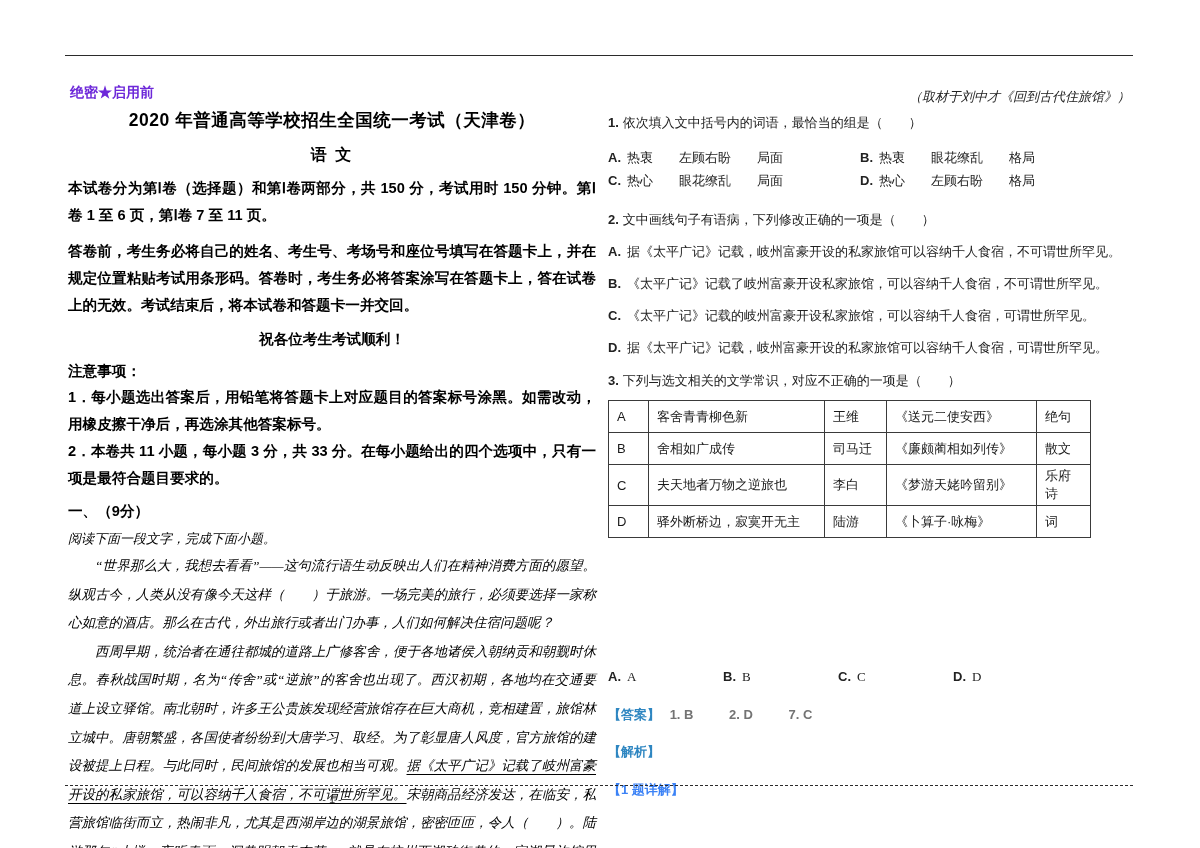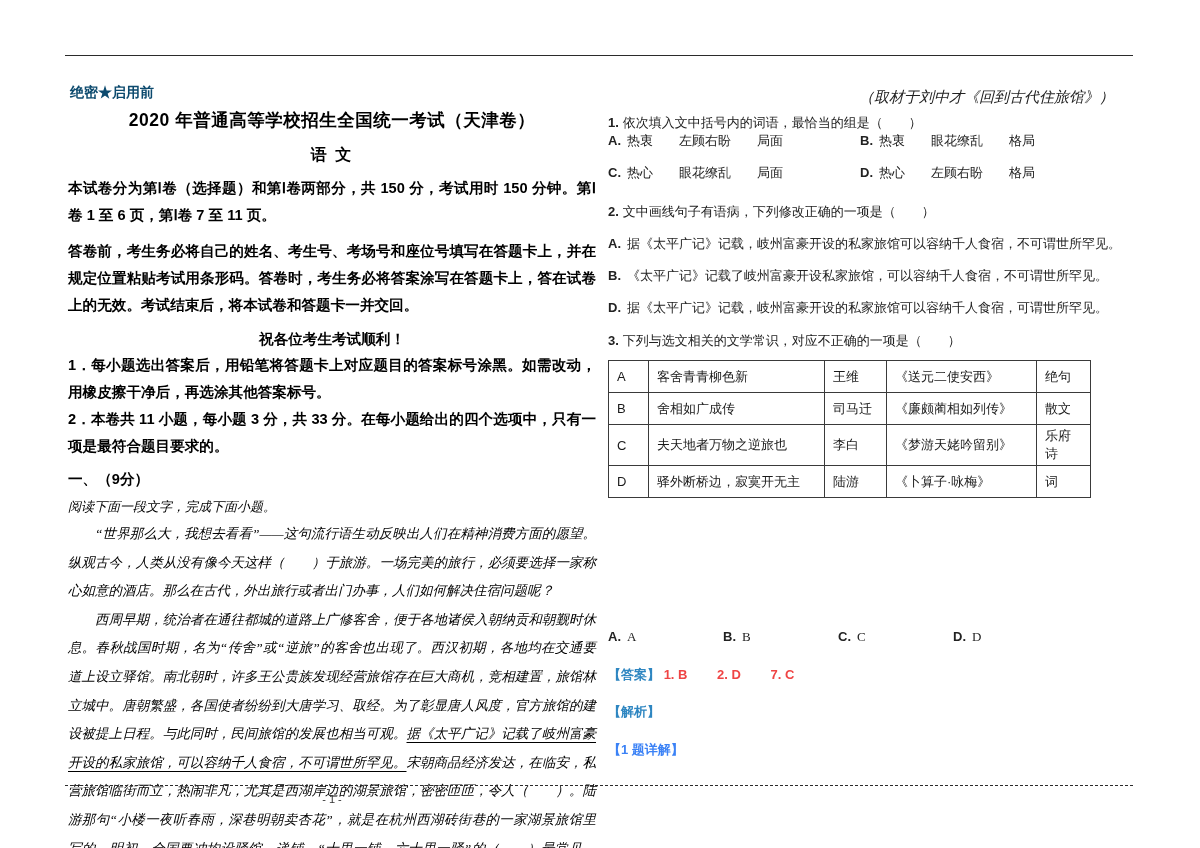--- a/index.html
+++ b/index.html
@@ -6,64 +6,64 @@
   html, body { background: #ffffff; }
   body { width: 1200px; height: 848px; position: relative; overflow: hidden;
          font-family: "Liberation Sans", sans-serif; color: #1a1a1a; }
 
   .page { position: absolute; inset: 0; background: #fff; }
 
   .rule { position: absolute; border-top: 1.6px solid #2b2b2b; }
   .rule-top { left: 65px; width: 1068px; top: 55px; }
   .rule-bottom { left: 65px; width: 1068px; top: 785px; border-top-style: dashed; border-top-width: 1.4px; }
 
-  .security { position: absolute; left: 70px; top: 84px; font-weight: 700; font-size: 14px; color: #0c4a6e; }
-  .source-note { position: absolute; right: 86px; top: 88px; font-size: 15px; font-style: italic;
+  .security { position: absolute; left: 70px; top: 84px; font-weight: 700; font-size: 14px; color: #6d28d9; }
+  .source-note { position: absolute; right: 70px; top: 88px; font-size: 13px; font-style: italic;
                  font-family: "Liberation Serif", serif; color: #222; }
 
   
   .col-left { position: absolute; left: 68px; top: 108px; width: 528px; color: #000; }
   .doc-title { text-align: center; font-size: 17.5px; font-weight: 700; letter-spacing: .5px; }
   .doc-subject { text-align: center; font-size: 16px; font-weight: 700; margin-top: 13px; letter-spacing: 2px; }
   .intro-par { font-weight: 700; font-size: 14.6px; line-height: 27px; text-align: justify; margin-top: 9px; }
   .intro-par.first { }
   .center-line { text-align: center; font-weight: 700; font-size: 14.6px; margin-top: 7px; line-height: 26px; }
   .notes-title { font-weight: 700; font-size: 14.6px; margin-top: 6px; line-height: 26px; }
   .section-head { font-weight: 700; font-size: 14.6px; margin-top: 6px; line-height: 26px; }
   .kai { font-family: "Liberation Serif", serif; font-style: italic; }
   .reading-intro { font-size: 13px; line-height: 26px; margin-top: 2px; }
   .passage { font-size: 13.5px; line-height: 28.6px; text-align: justify; text-indent: 2em; }
   .passage .uline { text-decoration: underline; text-underline-offset: 4px; }
 
   
   .col-right { position: absolute; left: 608px; top: 114px; width: 528px; font-size: 13px; color: #222; }
   .q-line { margin-bottom: 0; line-height: 18px; }
   .q-num { font-weight: 700; margin-right: 4px; }
-  .opt-grid { display: grid; grid-template-columns: 252px 276px; row-gap: 14px; margin-top: 0; margin-bottom: 21px; }
+  .opt-grid { display: grid; grid-template-columns: 252px 276px; row-gap: 5px; margin-top: 17px; margin-bottom: 21px; }
   .opt { line-height: 18px; }
   .opt-label { font-weight: 700; margin-right: 6px; }
   .q2-block .opt { margin-top: 14px; }
   .q3-block { margin-top: 15px; }
 
   table.lit-table { border-collapse: collapse; margin-top: 10px; }
   table.lit-table td { border: 1px solid #3a3a3a; height: 32px; font-size: 13px;
                        padding: 2px 8px; vertical-align: middle; color: #1a1a1a; }
   td.c-letter { width: 40px; }
   td.c-verse  { width: 176px; }
   td.c-author { width: 62px; }
   td.c-work   { width: 150px; }
   td.c-genre  { width: 54px; }
 
   .choice-row { display: flex; margin-top: 131px; }
   .choice-row .choice { width: 115px; }
   .choice .val { font-family: "Liberation Serif", serif; }
 
   .answer-row { margin-top: 21px; }
   .blue-label { color: #2e86c1; font-weight: 700; }
-  .answer-row .ans-item { margin-right: 26px; color: #ef4444; font-weight: 600; }
+  .answer-row .ans-item { margin-left: 6px; margin-right: 26px; color: #737373; font-weight: 600; }
   .analysis-row { margin-top: 19px; }
   .detail-row { margin-top: 20px; color: #3b82f6; font-weight: 600; }
 
   .page-num { position: absolute; left: 68px; top: 793px; width: 528px; text-align: center;
               font-size: 11px; color: #333; }
 </style>
 </head>
 <body>
 
 <div class="page">
@@ -75,20 +75,21 @@
 
   <div class="col-left">
     <div class="doc-title">2020 年普通高等学校招生全国统一考试（天津卷）</div>
     <div class="doc-subject">语 文</div>
 
     <p class="intro-par first">本试卷分为第Ⅰ卷（选择题）和第Ⅰ卷两部分，共 150 分，考试用时 150 分钟。第Ⅰ卷 1 至 6 页，第Ⅰ卷 7 至 11 页。</p>
     <p class="intro-par">答卷前，考生务必将自己的姓名、考生号、考场号和座位号填写在答题卡上，并在规定位置粘贴考试用条形码。答卷时，考生务必将答案涂写在答题卡上，答在试卷上的无效。考试结束后，将本试卷和答题卡一并交回。</p>
 
     <div class="center-line">祝各位考生考试顺利！</div>
 
+    <div class="notes-title">注意事项：</div>
     <p class="intro-par" style="margin-top:0;">1．每小题选出答案后，用铅笔将答题卡上对应题目的答案标号涂黑。如需改动，用橡皮擦干净后，再选涂其他答案标号。</p>
     <p class="intro-par" style="margin-top:0;">2．本卷共 11 小题，每小题 3 分，共 33 分。在每小题给出的四个选项中，只有一项是最符合题目要求的。</p>
 
     <div class="section-head">一、（9分）</div>
 
     <div class="kai reading-intro">阅读下面一段文字，完成下面小题。</div>
 
     <p class="kai passage">“世界那么大，我想去看看”——这句流行语生动反映出人们在精神消费方面的愿望。纵观古今，人类从没有像今天这样（　　）于旅游。一场完美的旅行，必须要选择一家称心如意的酒店。那么在古代，外出旅行或者出门办事，人们如何解决住宿问题呢？</p>
     <p class="kai passage"><span>西周早期，统治者在通往都城的道路上广修客舍，便于各地诸侯入朝纳贡和朝觐时休息。春秋战国时期，名为“传舍”或“逆旅”的客舍也出现了。西汉初期，各地均在交通要道上设立驿馆。南北朝时，许多王公贵族发现经营旅馆存在巨大商机，竞相建置，旅馆林立城中。唐朝繁盛，各国使者纷纷到大唐学习、取经。为了彰显唐人风度，官方旅馆的建设被提上日程。与此同时，民间旅馆的发展也相当可观。</span><span class="uline">据《太平广记》记载了岐州富豪开设的私家旅馆，可以容纳千人食宿，不可谓世所罕见。</span><span>宋朝商品经济发达，在临安，私营旅馆临街而立，热闹非凡，尤其是西湖岸边的湖景旅馆，密密匝匝，令人（　　）。陆游那句“小楼一夜听春雨，深巷明朝卖杏花”，就是在杭州西湖砖街巷的一家湖景旅馆里写的。明初，全国要冲均设驿馆、递铺，“十里一铺、六十里一驿”的（　　）最常见。至晚清，中国的旅馆业走上了近代化之路。</span></p>
   </div>
@@ -104,20 +105,21 @@
       <div class="opt"><span class="opt-label">C.</span><span>热心　　眼花缭乱　　局面</span></div>
       <div class="opt"><span class="opt-label">D.</span><span>热心　　左顾右盼　　格局</span></div>
     </div>
 
     <div class="q2-block">
       <div class="q-line">
         <span class="q-num">2.</span><span>文中画线句子有语病，下列修改正确的一项是（　　）</span>
       </div>
       <div class="opt"><span class="opt-label">A.</span><span>据《太平广记》记载，岐州富豪开设的私家旅馆可以容纳千人食宿，不可谓世所罕见。</span></div>
       <div class="opt"><span class="opt-label">B.</span><span>《太平广记》记载了岐州富豪开设私家旅馆，可以容纳千人食宿，不可谓世所罕见。</span></div>
+      <div class="opt"><span class="opt-label">C.</span><span>《太平广记》记载的岐州富豪开设私家旅馆，可以容纳千人食宿，可谓世所罕见。</span></div>
       <div class="opt"><span class="opt-label">D.</span><span>据《太平广记》记载，岐州富豪开设的私家旅馆可以容纳千人食宿，可谓世所罕见。</span></div>
     </div>
 
     <div class="q3-block">
       <div class="q-line">
         <span class="q-num">3.</span><span>下列与选文相关的文学常识，对应不正确的一项是（　　）</span>
       </div>
       <table class="lit-table">
         <tbody>
           <tr>

